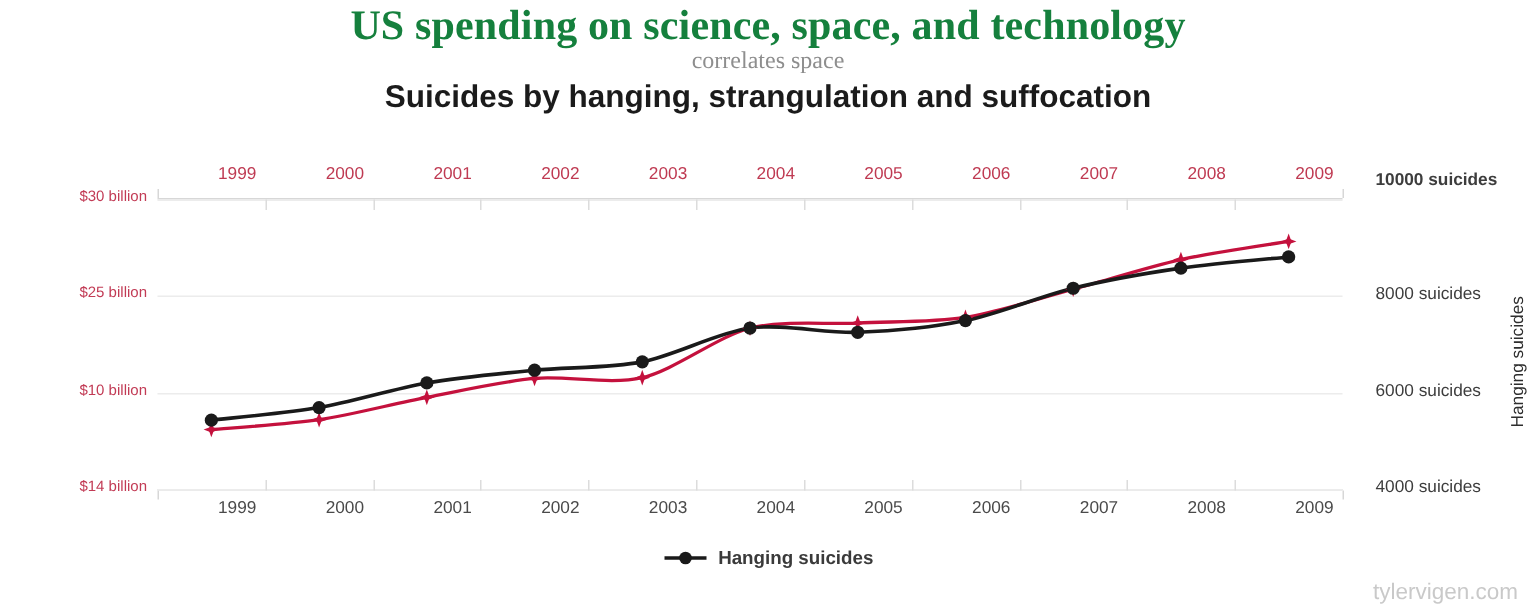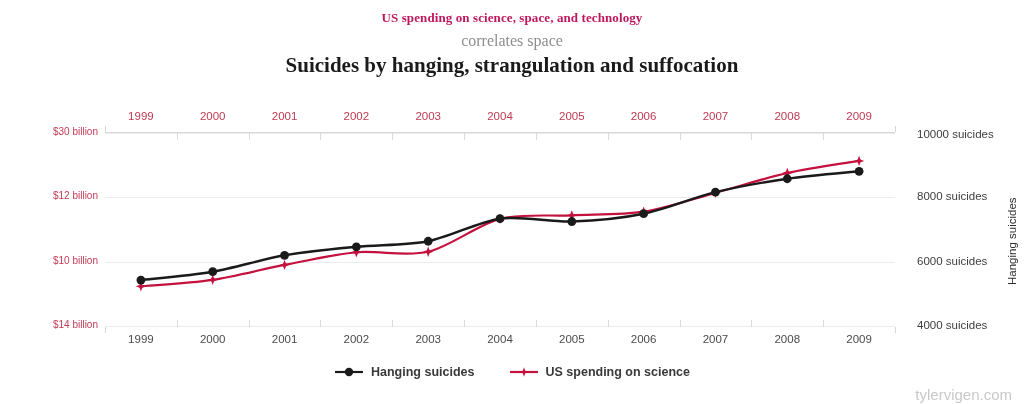--- a/index.html
+++ b/index.html
@@ -5,29 +5,29 @@
 <style>
   html,body{margin:0;padding:0;}
   body{
     width:1024px;height:404px;background:#ffffff;
     font-family:"Liberation Sans",sans-serif;
     overflow:hidden;position:relative;
   }
 
   .titles{position:absolute;left:0;top:0;width:1024px;text-align:center;}
   .title-top{
-    font-family:"Liberation Serif",serif;font-weight:bold;font-size:13px;
-    color:#be185d;margin-top:6px;line-height:24px;letter-spacing:.1px;
+    font-family:"Liberation Serif",serif;font-weight:bold;font-size:28px;
+    color:#15803d;margin-top:6px;line-height:24px;letter-spacing:.1px;
   }
   .title-mid{
     font-family:"Liberation Serif",serif;font-size:16px;color:#8e8e8e;
     line-height:20px;margin-top:1px;
   }
   .title-bottom{
-    font-family:Liberation Serif, serif;font-weight:bold;font-size:21px;
+    font-family:Liberation Sans, sans-serif;font-weight:bold;font-size:21px;
     color:#1b1b1b;line-height:26px;margin-top:1px;
   }
 
   
   .plot-wrap{position:absolute;left:0;top:0;width:1024px;height:404px;}
   .plot{position:absolute;left:105px;top:133px;width:790px;height:193px;}
 
   .axis-frame-top{
     position:absolute;left:105px;top:132px;width:790px;height:1px;
     background:#d7d7d7;
@@ -38,21 +38,21 @@
   }
   .frame-cap{position:absolute;width:1px;height:6px;background:#d7d7d7;}
 
   .gridline{position:absolute;left:0;width:790px;height:1px;background:#ececec;}
 
   .tick{position:absolute;width:1px;background:#dcdcdc;}
   .tick-top{top:133px;height:7px;}
   .tick-bottom{top:320px;height:7px;}
 
   .xlab{
-    position:absolute;font-size:11.5px;text-align:center;width:60px;
+    position:absolute;font-size:11.5px;text-align:right;width:60px;
   }
   .xlab-top{color:#bf3a52;top:110px;}
   .xlab-bottom{color:#4a4a4a;top:333px;}
   .ylab-l{
     position:absolute;font-size:10px;color:#c23b55;text-align:right;
     width:68px;left:30px;white-space:nowrap;
   }
   .ylab-r{
     position:absolute;font-size:11.5px;color:#3d3d3d;text-align:left;
     width:100px;left:917px;white-space:nowrap;
@@ -191,45 +191,37 @@
       <div class="xlab xlab-bottom" style="left: 470px;">2004</div>
       <div class="xlab xlab-bottom" style="left: 541.818px;">2005</div>
       <div class="xlab xlab-bottom" style="left: 613.636px;">2006</div>
       <div class="xlab xlab-bottom" style="left: 685.455px;">2007</div>
       <div class="xlab xlab-bottom" style="left: 757.273px;">2008</div>
       <div class="xlab xlab-bottom" style="left: 829.091px;">2009</div>
     </div>
 
   <div id="ylabels-left">
       <div class="ylab-l" style="top: 126px;">$30 billion</div>
-      <div class="ylab-l" style="top: 190.333px;">$12 billion</div>
+      <div class="ylab-l" style="top: 190.333px;">$25 billion</div>
       <div class="ylab-l" style="top: 254.667px;">$10 billion</div>
       <div class="ylab-l" style="top: 319px;">$14 billion</div>
     </div>
   <div id="ylabels-right">
-      <div class="ylab-r" style="top: 128px;">10000 suicides</div>
+      <div class="ylab-r" style="top: 114px; font-weight: bold;">10000 suicides</div>
       <div class="ylab-r" style="top: 190.333px;">8000 suicides</div>
       <div class="ylab-r" style="top: 254.667px;">6000 suicides</div>
       <div class="ylab-r" style="top: 319px;">4000 suicides</div>
     </div>
 
   <div class="axis-title-right">Hanging suicides</div>
 </div>
 
 <div class="legend">
   <div class="legend-item">
     <svg class="legend-glyph" width="30" height="12" viewBox="0 0 30 12">
       <line x1="1" y1="6" x2="29" y2="6" stroke="#1a1a1a" stroke-width="2.2"></line>
       <circle cx="15" cy="6" r="4.2" fill="#1a1a1a"></circle>
     </svg>
     <span class="legend-label">Hanging suicides</span>
   </div>
-  <div class="legend-item">
-    <svg class="legend-glyph" width="30" height="12" viewBox="0 0 30 12">
-      <line x1="1" y1="6" x2="29" y2="6" stroke="#c4113d" stroke-width="2.2"></line>
-      <path d="M15 1.2 L16.6 6 L15 10.8 L13.4 6 Z" fill="#c4113d"></path>
-      <path d="M10.2 6 L15 4.6 L19.8 6 L15 7.4 Z" fill="#c4113d"></path>
-    </svg>
-    <span class="legend-label">US spending on science</span>
-  </div>
 </div>
 
 <div class="watermark">tylervigen.com</div>
 
 </body></html>

